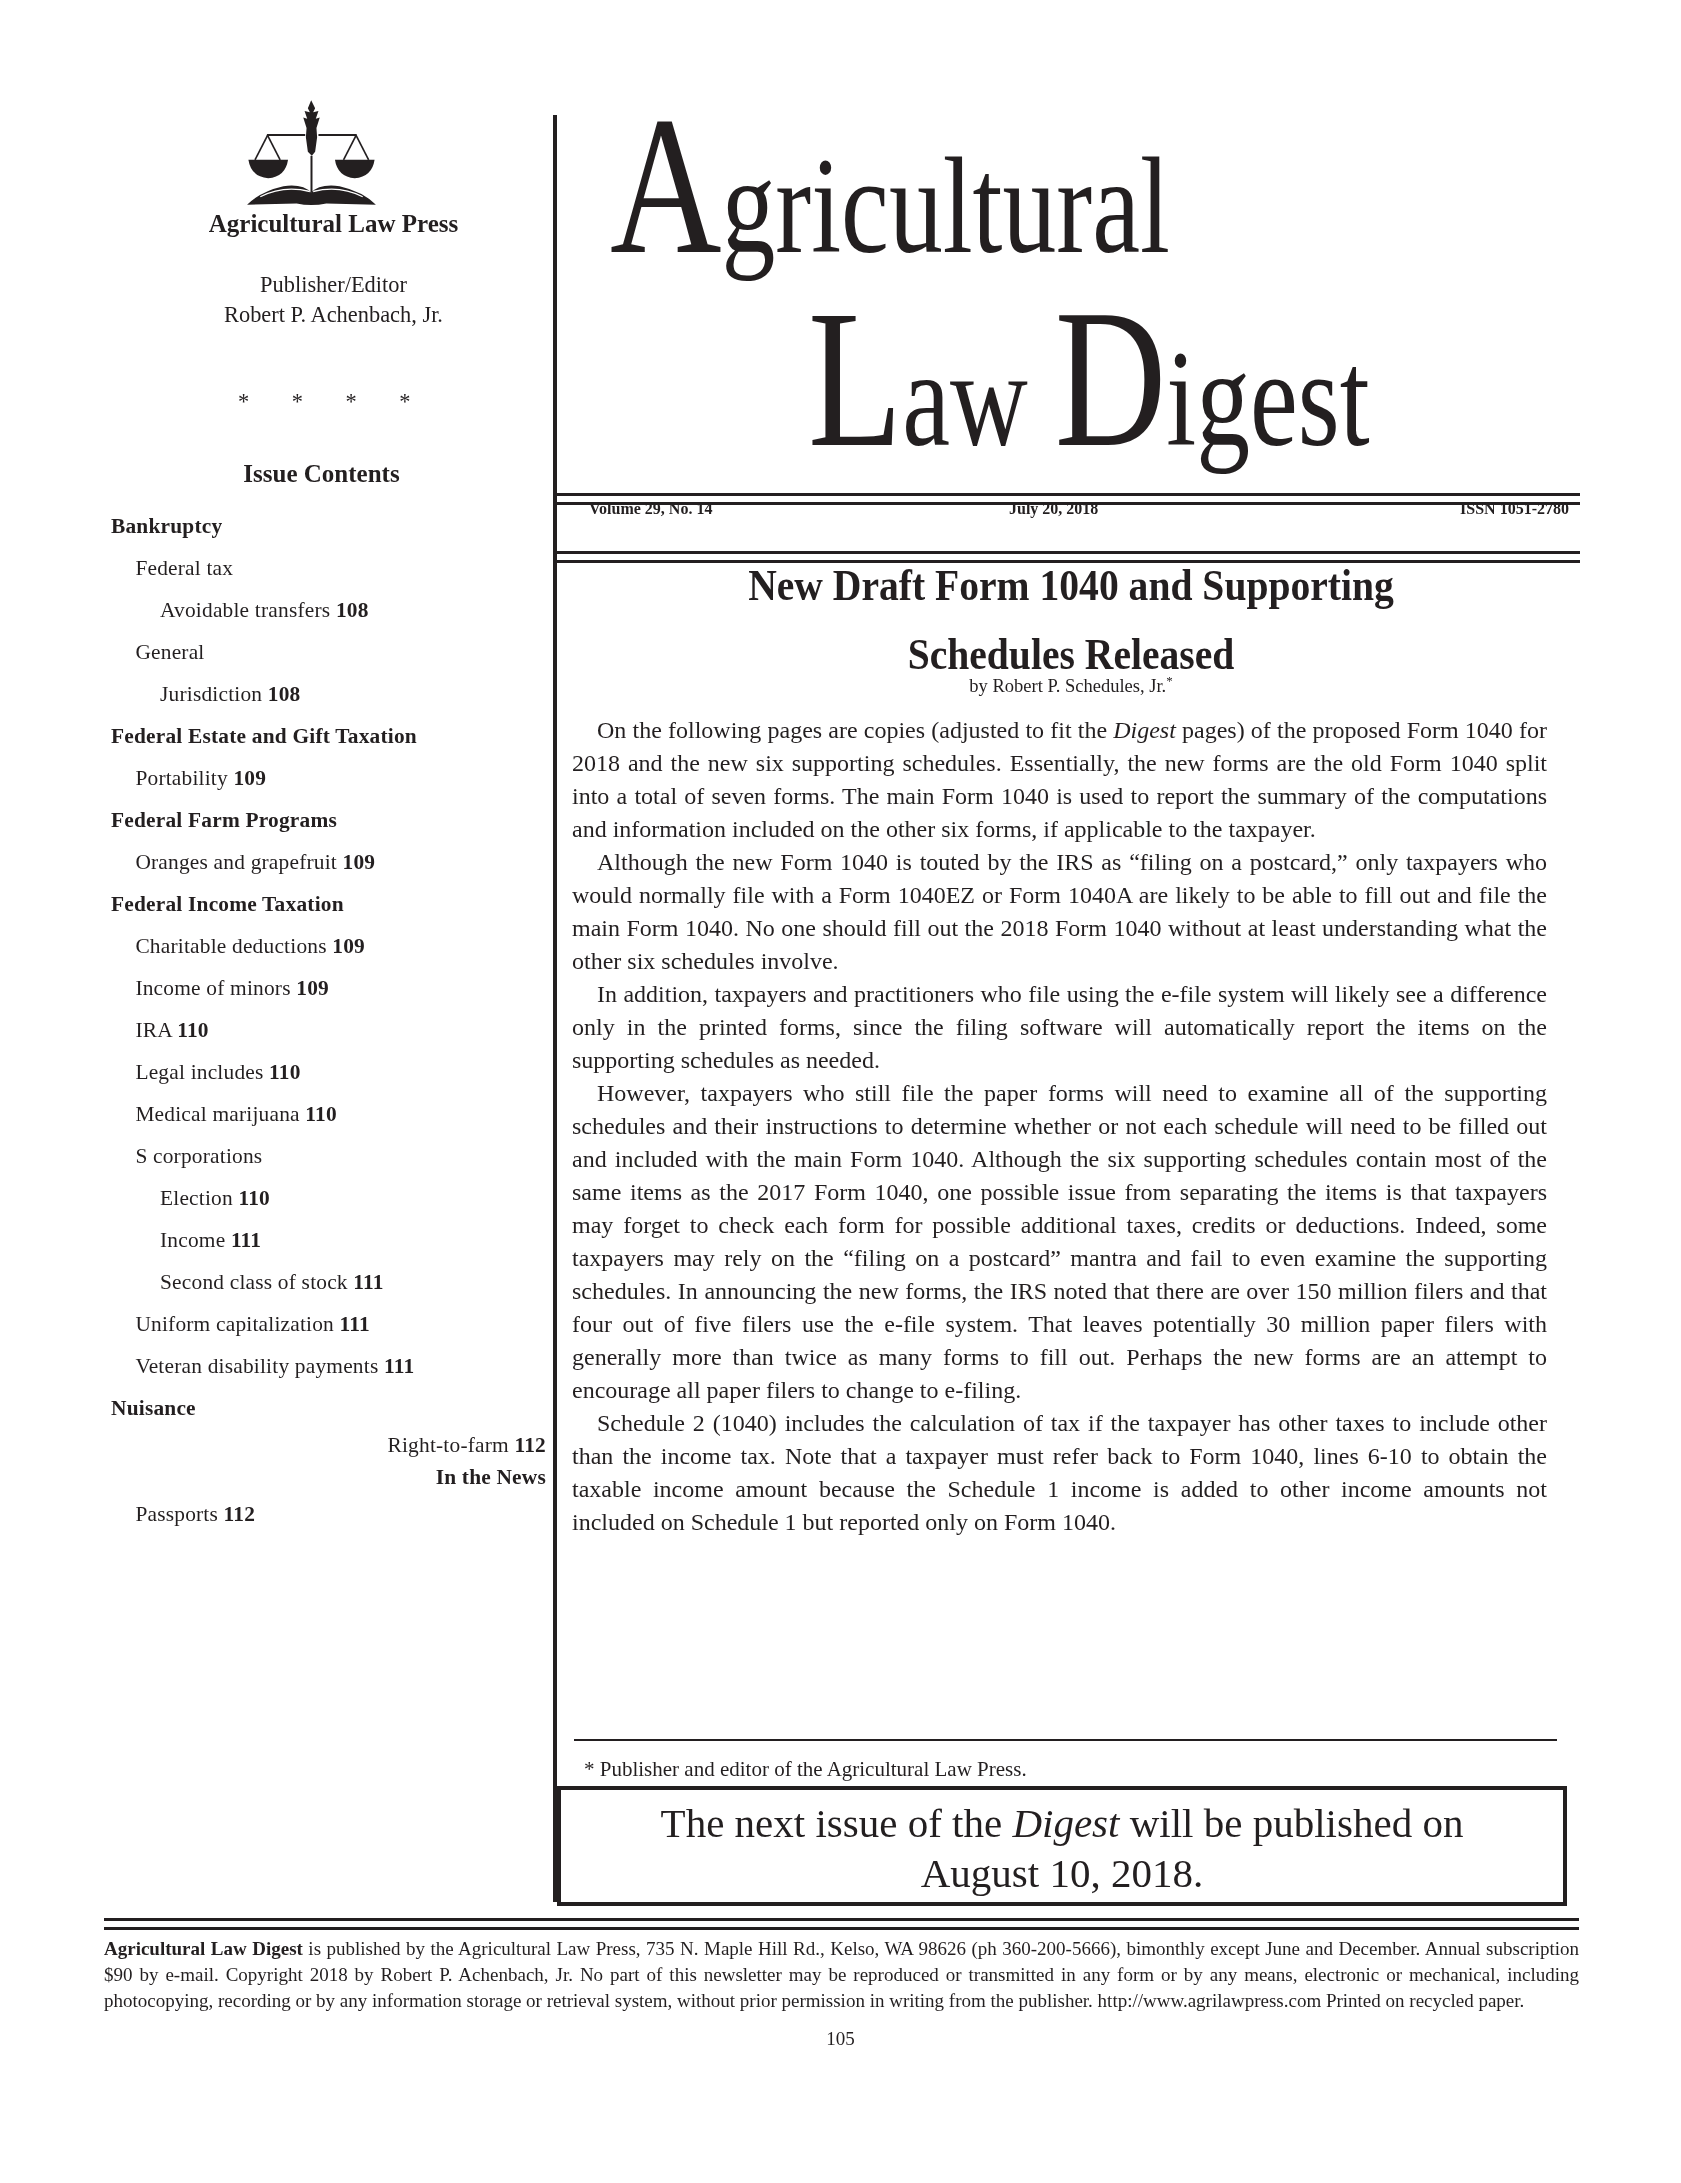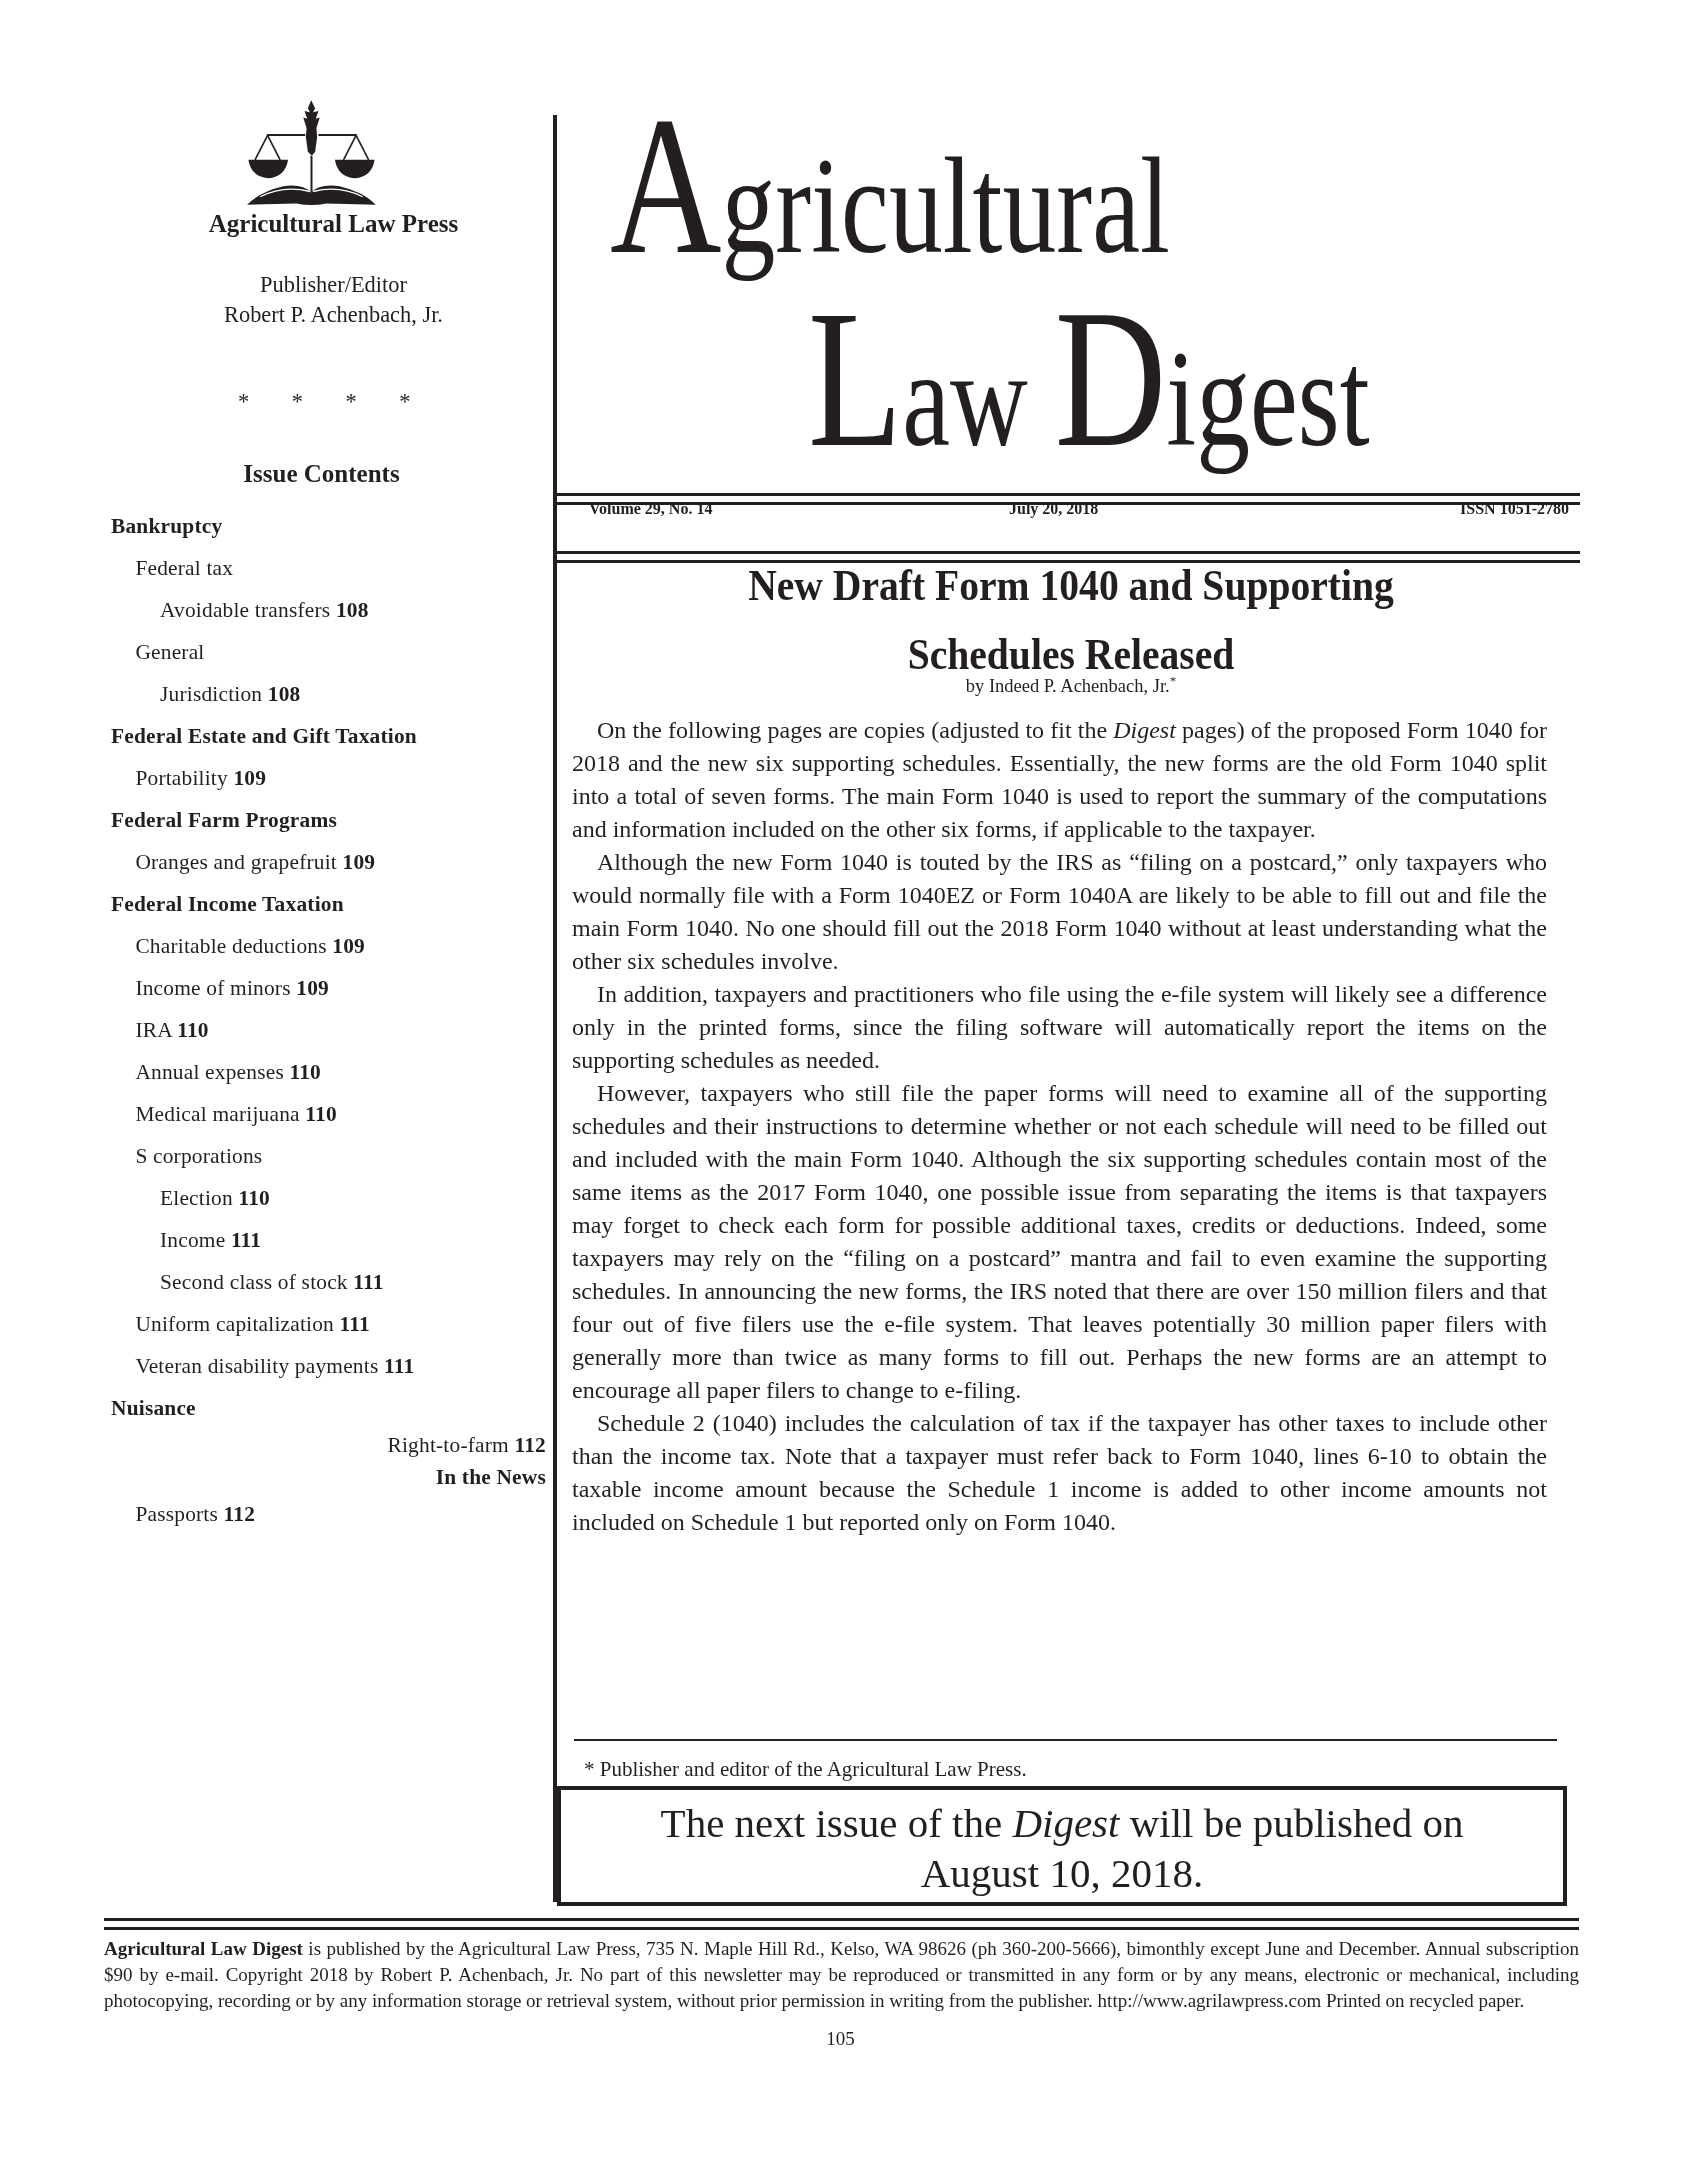--- a/index.html
+++ b/index.html
@@ -98,21 +98,21 @@
     <div class="toc-item l1"><span>General</span></div>
     <div class="toc-item l2"><span>Jurisdiction</span> <span class="pg">108</span></div>
     <div class="toc-item l0"><span>Federal Estate and Gift Taxation</span></div>
     <div class="toc-item l1"><span>Portability</span> <span class="pg">109</span></div>
     <div class="toc-item l0"><span>Federal Farm Programs</span></div>
     <div class="toc-item l1"><span>Oranges and grapefruit</span> <span class="pg">109</span></div>
     <div class="toc-item l0"><span>Federal Income Taxation</span></div>
     <div class="toc-item l1"><span>Charitable deductions</span> <span class="pg">109</span></div>
     <div class="toc-item l1"><span>Income of minors</span> <span class="pg">109</span></div>
     <div class="toc-item l1"><span>IRA</span> <span class="pg">110</span></div>
-    <div class="toc-item l1"><span>Annual expenses</span> <span class="pg">110</span></div>
+    <div class="toc-item l1"><span>Legal includes</span> <span class="pg">110</span></div>
     <div class="toc-item l1"><span>Medical marijuana</span> <span class="pg">110</span></div>
     <div class="toc-item l1"><span>S corporations</span></div>
     <div class="toc-item l2"><span>Election</span> <span class="pg">110</span></div>
     <div class="toc-item l2"><span>Income</span> <span class="pg">111</span></div>
     <div class="toc-item l2"><span>Second class of stock</span> <span class="pg">111</span></div>
     <div class="toc-item l1"><span>Uniform capitalization</span> <span class="pg">111</span></div>
     <div class="toc-item l1"><span>Veteran disability payments</span> <span class="pg">111</span></div>
     <div class="toc-item l0"><span>Nuisance</span></div>
     <div class="toc-item l1 tight"><span>Right-to-farm</span> <span class="pg">112</span></div>
     <div class="toc-item l0 tight"><span>In the News</span></div>
@@ -129,21 +129,21 @@
 <div class="abs meta meta-vol">Volume 29, No. 14</div>
 <div class="abs meta meta-date">July 20, 2018</div>
 <div class="abs meta meta-issn">ISSN 1051-2780</div>
 <div class="abs hrule" style="left:557px; top:551px; width:1023px;"></div>
 <div class="abs hrule" style="left:557px; top:560px; width:1023px;"></div>
 
 <div class="abs headline">
   <div>New Draft Form 1040 and Supporting</div>
   <div>Schedules Released</div>
 </div>
-<div class="abs byline"><span>by Indeed P. Achenbach, Jr.</span><sup>*</sup></div>
+<div class="abs byline"><span>by Robert P. Schedules, Jr.</span><sup>*</sup></div>
 
 <div class="abs body" id="article-body">
     <p><span>On the following pages are copies (adjusted to fit the </span><i>Digest</i><span> pages) of the proposed Form 1040 for 2018 and the new six supporting schedules. Essentially, the new forms are the old Form 1040 split into a total of seven forms. The main Form 1040 is used to report the summary of the computations and information included on the other six forms, if applicable to the taxpayer.</span></p>
     <p><span>Although the new Form 1040 is touted by the IRS as “filing on a postcard,” only taxpayers who would normally file with a Form 1040EZ or Form 1040A are likely to be able to fill out and file the main Form 1040. No one should fill out the 2018 Form 1040 without at least understanding what the other six schedules involve.</span></p>
     <p><span>In addition, taxpayers and practitioners who file using the e-file system will likely see a difference only in the printed forms, since the filing software will automatically report the items on the supporting schedules as needed.</span></p>
     <p><span>However, taxpayers who still file the paper forms will need to examine all of the supporting schedules and their instructions to determine whether or not each schedule will need to be filled out and included with the main Form 1040. Although the six supporting schedules contain most of the same items as the 2017 Form 1040, one possible issue from separating the items is that taxpayers may forget to check each form for possible additional taxes, credits or deductions. Indeed, some taxpayers may rely on the “filing on a postcard” mantra and fail to even examine the supporting schedules. In announcing the new forms, the IRS noted that there are over 150 million filers and that four out of five filers use the e-file system. That leaves potentially 30 million paper filers with generally more than twice as many forms to fill out. Perhaps the new forms are an attempt to encourage all paper filers to change to e-filing.</span></p>
     <p><span>Schedule 2 (1040) includes the calculation of tax if the taxpayer has other taxes to include other than the income tax. Note that a taxpayer must refer back to Form 1040, lines 6-10 to obtain the taxable income amount because the Schedule 1 income is added to other income amounts not included on Schedule 1 but reported only on Form 1040.</span></p>
   </div>
 
 <div class="abs fn-rule"></div>

